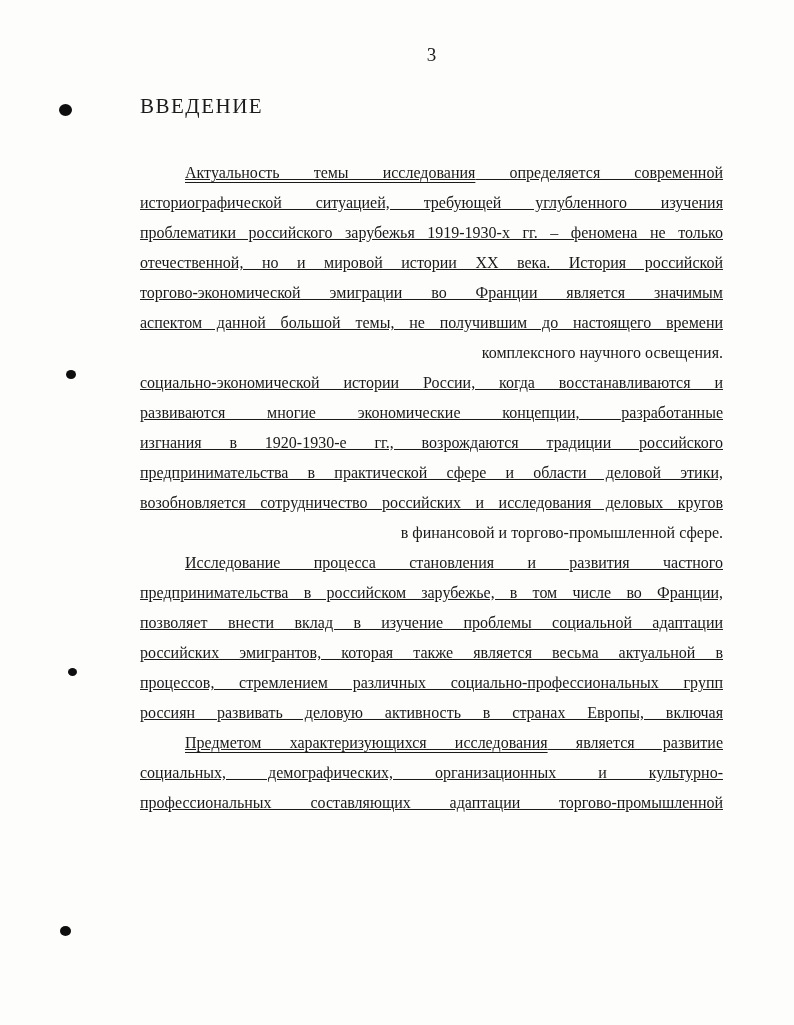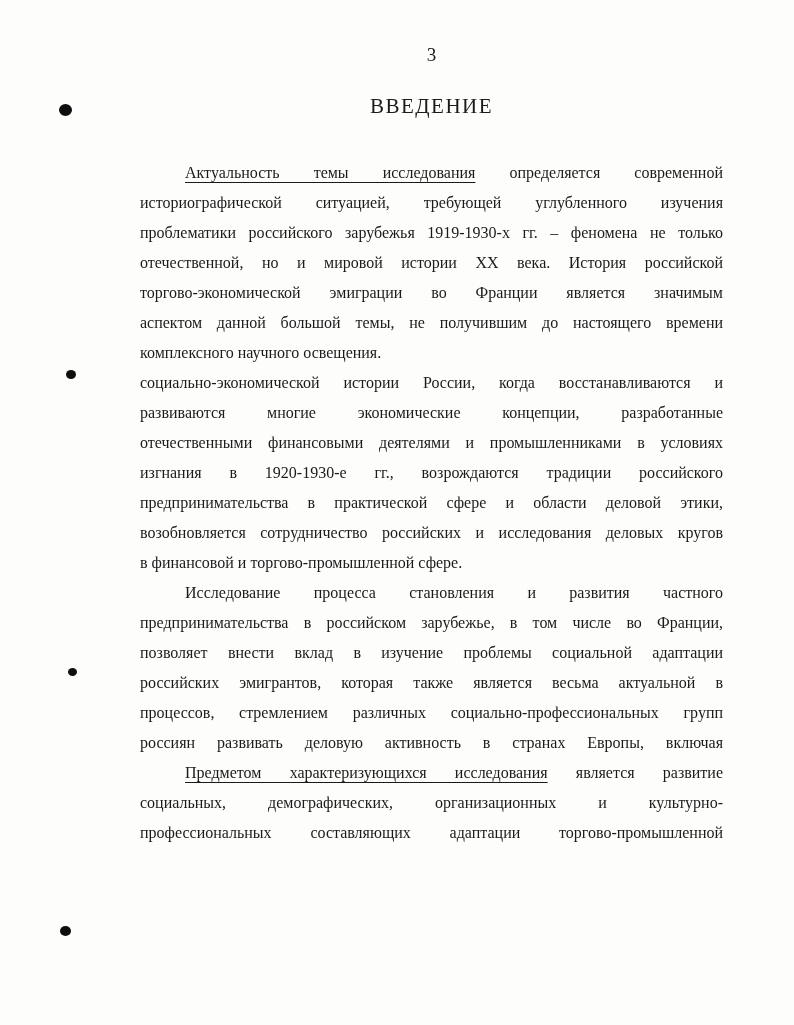--- a/index.html
+++ b/index.html
@@ -24,43 +24,44 @@
     width: 583px;
     text-align: center;
     font-size: 19px;
     line-height: 22px;
   }
   .heading {
     position: absolute;
     left: 140px;
     top: 93px;
     width: 583px;
-    text-align: center;
+    text-align: left;
     font-size: 21px;
     font-weight: 400;
     letter-spacing: 1.5px;
     margin: 0;
     line-height: 26px;
   }
   .textbody {
     position: absolute;
     left: 140px;
     top: 158px;
     width: 583px;
     font-size: 16px;
   }
   .line {
     height: 30px;
     line-height: 30px;
     overflow: hidden;
-    text-align: left;
+    text-align: right;
   }
   .line.just {
     text-align: justify;
     text-align-last: justify;
+    text-decoration: underline;
   }
   .line.indent {
     padding-left: 45px;
   }
   .u {
     text-decoration: underline;
     text-decoration-thickness: 1px;
     text-underline-offset: 4px;
   }
   .dot {
@@ -78,21 +79,20 @@
   <div class="textbody">
       <div class="line just indent"><span class="u">Актуальность темы исследования</span><span> определяется современной</span></div>
       <div class="line just"><span>историографической ситуацией, требующей углубленного изучения</span></div>
       <div class="line just"><span>проблематики российского зарубежья 1919-1930-х гг. – феномена не только</span></div>
       <div class="line just"><span>отечественной, но и мировой истории XX века. История российской</span></div>
       <div class="line just"><span>торгово-экономической эмиграции во Франции является значимым</span></div>
       <div class="line just"><span>аспектом данной большой темы, не получившим до настоящего времени</span></div>
       <div class="line"><span>комплексного научного освещения.</span></div>
       <div class="line just"><span>социально-экономической истории России, когда восстанавливаются и</span></div>
       <div class="line just"><span>развиваются многие экономические концепции, разработанные</span></div>
-      <div class="line just"><span>отечественными финансовыми деятелями и промышленниками в условиях</span></div>
       <div class="line just"><span>изгнания в 1920-1930-е гг., возрождаются традиции российского</span></div>
       <div class="line just"><span>предпринимательства в практической сфере и области деловой этики,</span></div>
       <div class="line just"><span>возобновляется сотрудничество российских и исследования деловых кругов</span></div>
       <div class="line"><span>в финансовой и торгово-промышленной сфере.</span></div>
       <div class="line just indent"><span>Исследование процесса становления и развития частного</span></div>
       <div class="line just"><span>предпринимательства в российском зарубежье, в том числе во Франции,</span></div>
       <div class="line just"><span>позволяет внести вклад в изучение проблемы социальной адаптации</span></div>
       <div class="line just"><span>российских эмигрантов, которая также является весьма актуальной в</span></div>
       <div class="line just"><span>процессов, стремлением различных социально-профессиональных групп</span></div>
       <div class="line just"><span>россиян развивать деловую активность в странах Европы, включая</span></div>

